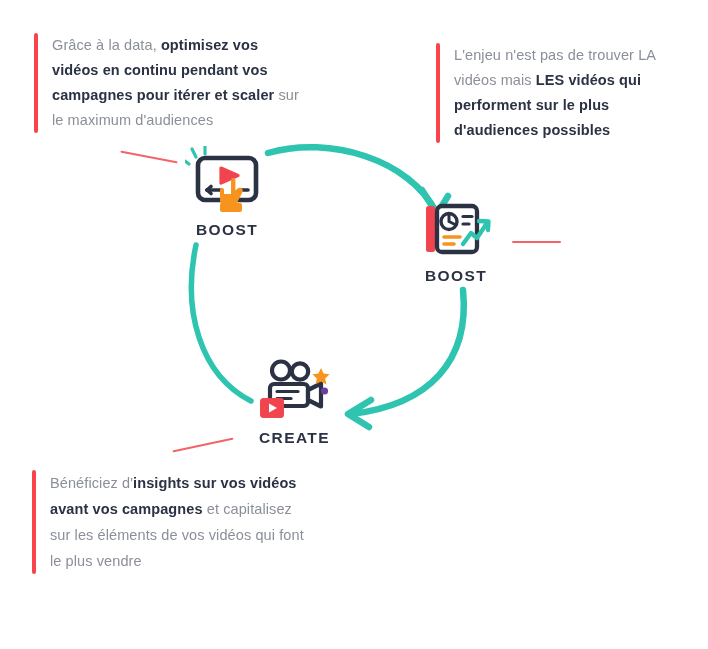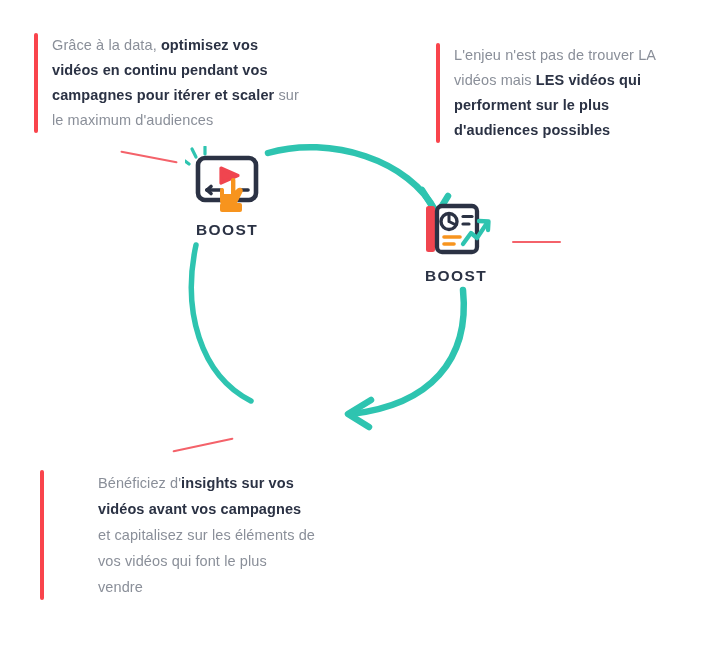--- a/index.html
+++ b/index.html
@@ -46,24 +46,23 @@
     top: 33px;
     width: 270px;
     padding-left: 16px;
   }
   #callout-learn {
     left: 436px;
     top: 43px;
     width: 250px;
   }
   #callout-create {
-    left: 40px;
+    left: 32px;
     top: 470px;
     width: 275px;
-    gap: 40px;
   }
   #callout-create .callout-body { line-height: 26px; }
 
   
   #cycle-stage {
     position: absolute;
     left: 0;
     top: 0;
     width: 708px;
     height: 649px;
@@ -186,20 +185,45 @@
         <line x1="25" y1="37" x2="41" y2="37"></line>
         <line x1="25" y1="44" x2="35" y2="44"></line>
       </g>
 
       <path d="M44 44 L52 33 L58 38 L68 23" fill="none" stroke="#2ec4b0" stroke-width="4.3" stroke-linecap="round" stroke-linejoin="round"></path>
       <path d="M60 21 L69.5 21.5 L69 30" fill="none" stroke="#2ec4b0" stroke-width="4.3" stroke-linecap="round" stroke-linejoin="round"></path>
     </svg>
     <div class="node-label">BOOST</div>
   </div>
 
+  <div class="node" id="node-create">
+    <svg class="node-icon" width="76" height="62" viewBox="0 0 76 62">
+
+      <circle cx="24" cy="12.5" r="9" fill="none" stroke="#2b3244" stroke-width="4.2"></circle>
+      <circle cx="43" cy="13.5" r="8.2" fill="none" stroke="#2b3244" stroke-width="4.2"></circle>
+
+      <rect x="13" y="26" width="38" height="22" rx="4" ry="4" fill="#ffffff" stroke="#2b3244" stroke-width="4.2"></rect>
+
+      <path d="M51 32 L64 25.5 L64 48.5 L51 42 Z" fill="#ffffff" stroke="#2b3244" stroke-width="4.2" stroke-linejoin="round"></path>
+
+      <g stroke="#2b3244" stroke-width="3.2" stroke-linecap="round">
+        <line x1="20" y1="33.5" x2="41" y2="33.5"></line>
+        <line x1="20" y1="40.5" x2="34" y2="40.5"></line>
+      </g>
+
+      <rect x="3" y="40" width="24" height="20" rx="3.5" fill="#f0454f"></rect>
+      <path d="M12 45.5 L20 50 L12 54.5 Z" fill="#ffffff"></path>
+
+      <path d="M64 10 L66.6 15.4 L72.5 16.2 L68.2 20.4 L69.3 26.3
+               L64 23.5 L58.7 26.3 L59.8 20.4 L55.5 16.2 L61.4 15.4 Z" fill="#f7941e"></path>
+
+      <circle cx="67.5" cy="33" r="3.6" fill="#6b3fa0"></circle>
+    </svg>
+    <div class="node-label">CREATE</div>
+  </div>
 
 </div>
 
 <div class="callout" id="callout-boost">
   <div class="callout-bar"></div>
   <div class="callout-body"><span>Grâce à la data, </span><b>optimisez vos vidéos en continu pendant vos campagnes pour itérer et scaler</b><span> sur le maximum d'audiences</span></div>
 </div>
 
 <div class="callout" id="callout-learn">
   <div class="callout-bar"></div>

